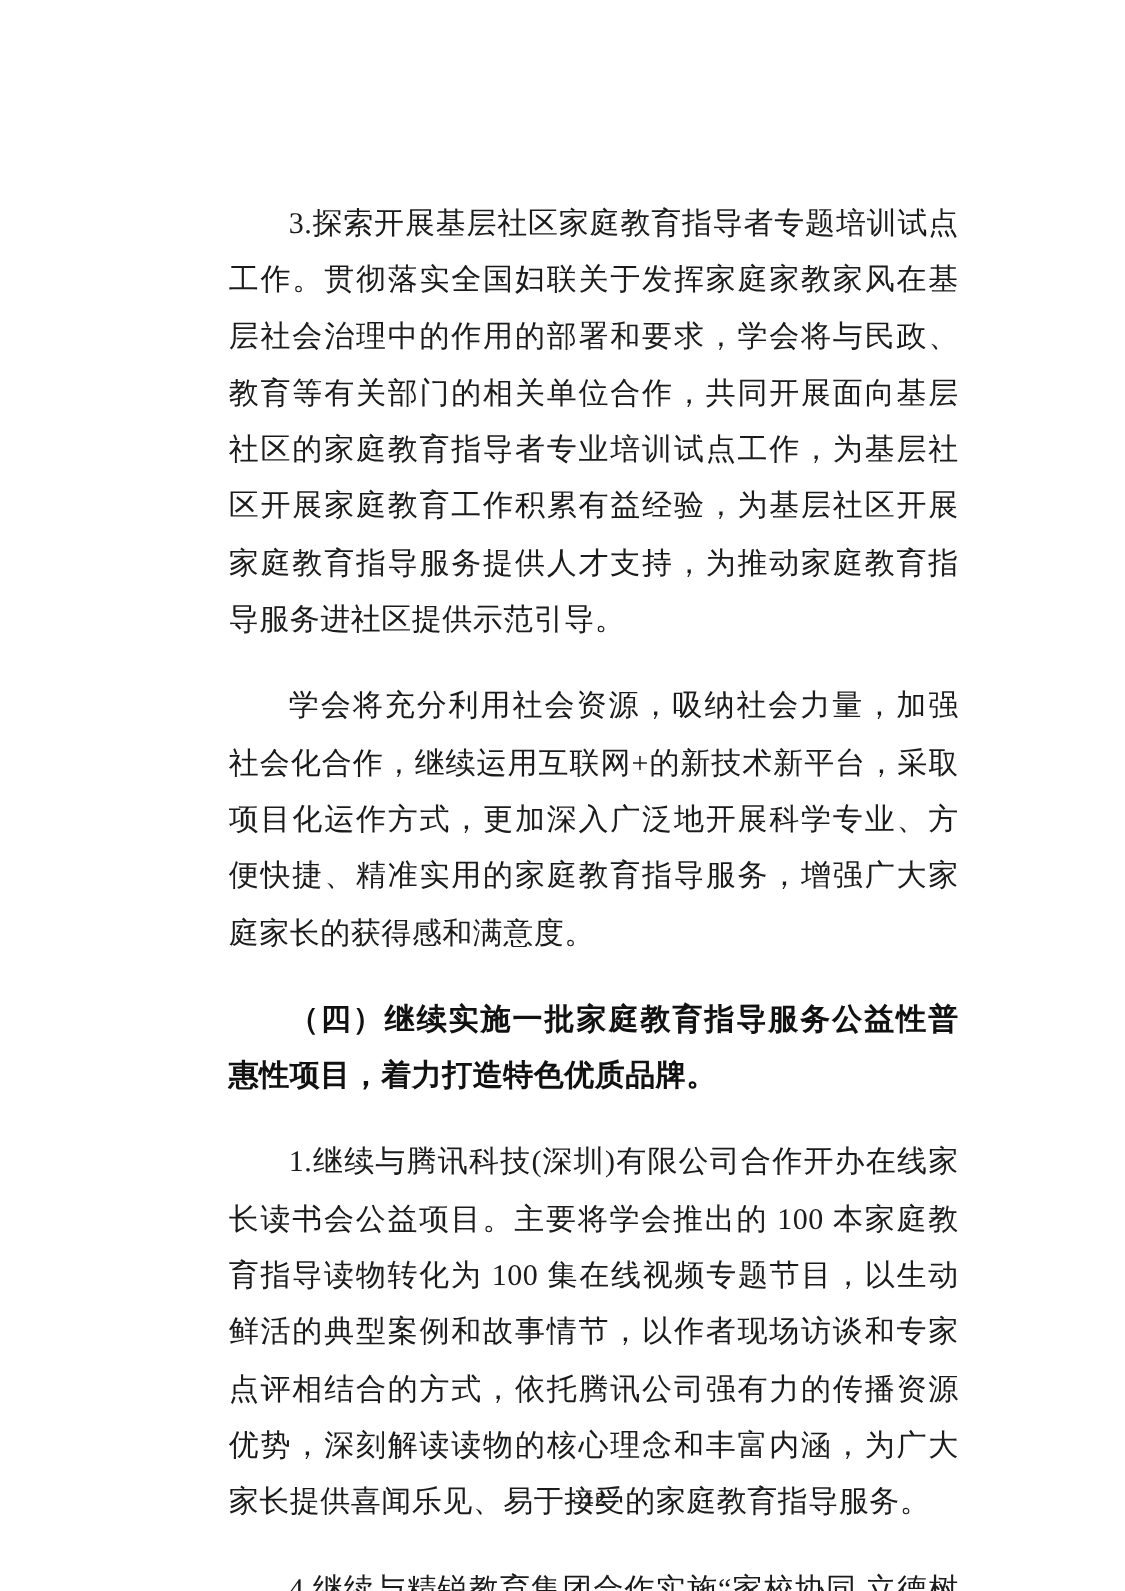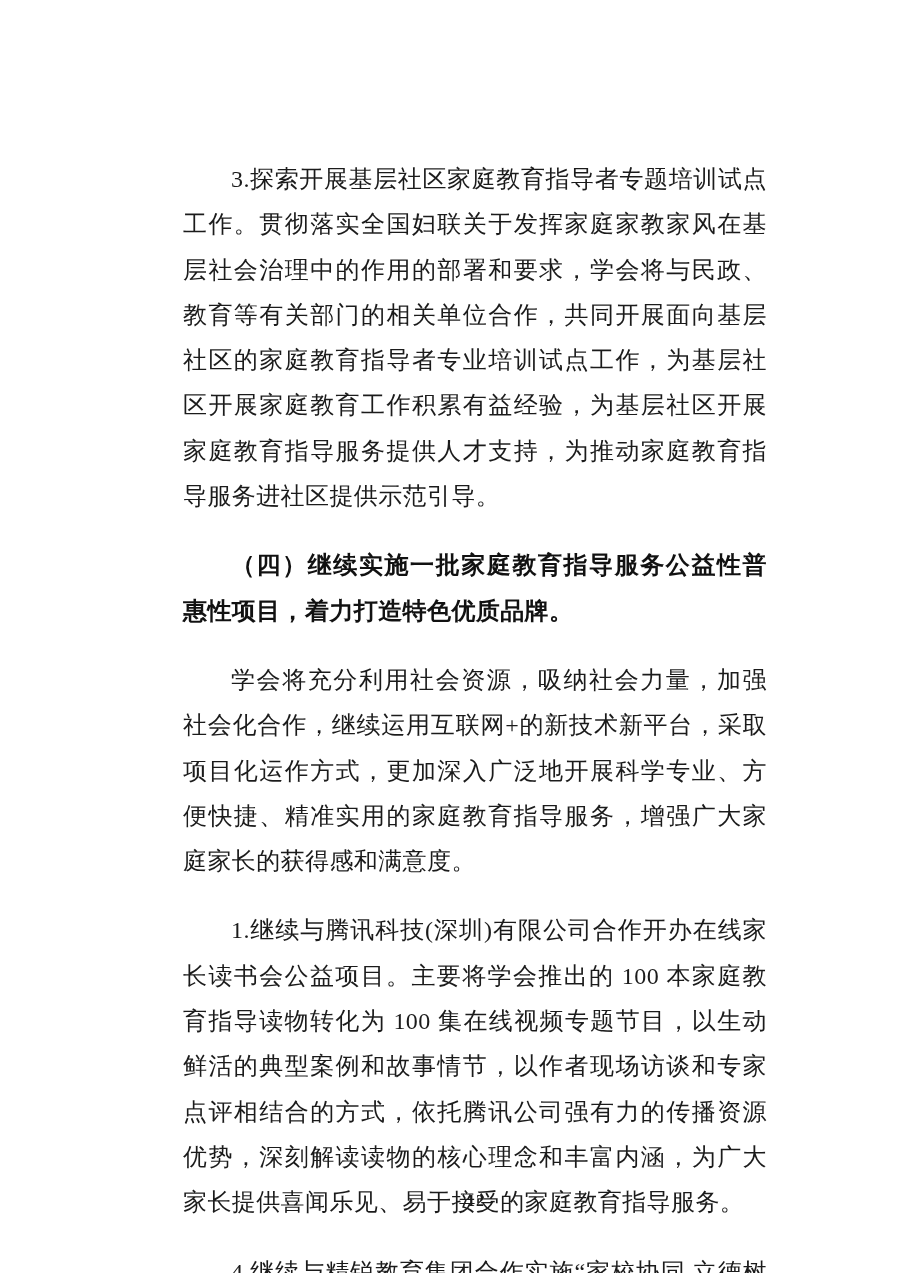--- a/index.html
+++ b/index.html
@@ -48,22 +48,22 @@
     color: #1b1b1b;
     font-family: "Liberation Serif", "DejaVu Serif", serif;
   }
 </style>
 </head>
 <body>
 
 <div class="page">
   <div class="doc-body">
     <p class="para body">3.探索开展基层社区家庭教育指导者专题培训试点工作。贯彻落实全国妇联关于发挥家庭家教家风在基层社会治理中的作用的部署和要求，学会将与民政、教育等有关部门的相关单位合作，共同开展面向基层社区的家庭教育指导者专业培训试点工作，为基层社区开展家庭教育工作积累有益经验，为基层社区开展家庭教育指导服务提供人才支持，为推动家庭教育指导服务进社区提供示范引导。</p>
+    <p class="para body">学会将充分利用社会资源，吸纳社会力量，加强社会化合作，继续运用互联网+的新技术新平台，采取项目化运作方式，更加深入广泛地开展科学专业、方便快捷、精准实用的家庭教育指导服务，增强广大家庭家长的获得感和满意度。</p>
     <p class="para heading">（四）继续实施一批家庭教育指导服务公益性普惠性项目，着力打造特色优质品牌。</p>
-    <p class="para body">学会将充分利用社会资源，吸纳社会力量，加强社会化合作，继续运用互联网+的新技术新平台，采取项目化运作方式，更加深入广泛地开展科学专业、方便快捷、精准实用的家庭教育指导服务，增强广大家庭家长的获得感和满意度。</p>
     <p class="para body">1.继续与腾讯科技(深圳)有限公司合作开办在线家长读书会公益项目。主要将学会推出的 100 本家庭教育指导读物转化为 100 集在线视频专题节目，以生动鲜活的典型案例和故事情节，以作者现场访谈和专家点评相结合的方式，依托腾讯公司强有力的传播资源优势，深刻解读读物的核心理念和丰富内涵，为广大家长提供喜闻乐见、易于接受的家庭教育指导服务。</p>
     <p class="para body">4.继续与精锐教育集团合作实施“家校协同 立德树人”公益巡讲项目。按照项目合作方案，在项目试点的 16 个城市将开展家长家庭教育在线测评调研工作，组建由专家牵头</p>
   </div>
 
   <div class="page-footer">
     <span class="page-number">- 12 -</span>
   </div>
 </div>
 
 </body></html>

